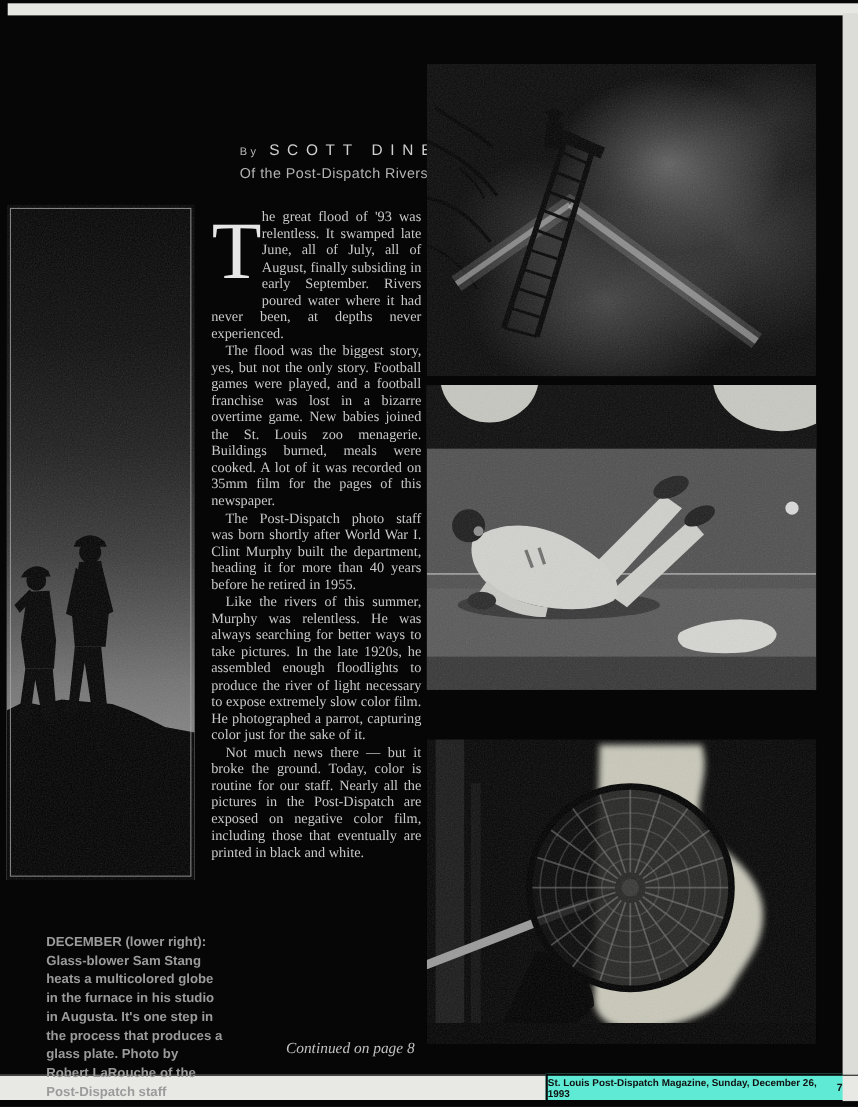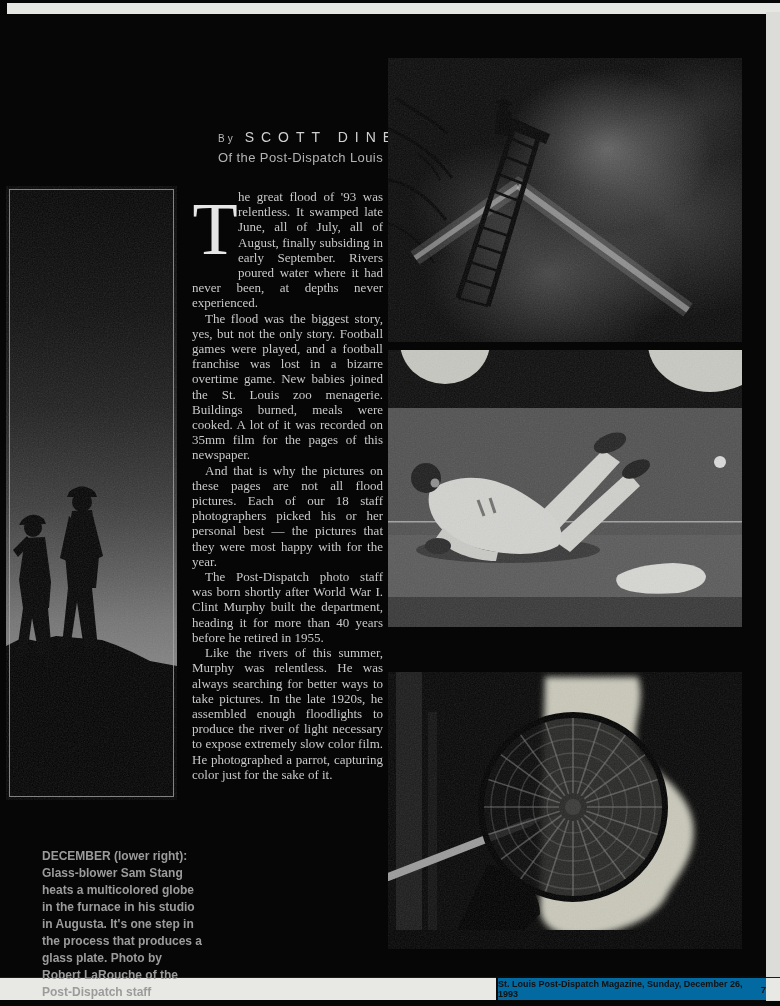--- a/index.html
+++ b/index.html
@@ -2,21 +2,21 @@
 <html><head>
 <meta charset="utf-8">
 <style>
   html,body{margin:0;padding:0;background:#1a1a1a;}
   .page{position:relative;width:780px;height:1006px;background:#060606;overflow:hidden;
         font-family:"Liberation Sans",sans-serif;}
   
   .strip-top{position:absolute;left:7px;top:3px;right:0;height:11px;background:#e6e6e2;}
   .strip-right{position:absolute;right:0;top:12px;width:14px;bottom:5px;background:#dcdcd8;}
   .strip-bottom{position:absolute;left:0;right:0;bottom:6px;height:22px;background:#e8e8e4;border-top:1px solid #1c1c1c;}
-  .footer-box{position:absolute;right:14px;bottom:6px;width:268px;height:22px;background:#0369a1;
+  .footer-box{position:absolute;right:14px;bottom:6px;width:268px;height:22px;background:#5eead4;
         border-top:2px solid #0a0a0a;border-left:2px solid #0a0a0a;display:flex;align-items:center;
         justify-content:center;gap:12px;font-size:9px;font-weight:bold;color:#111;}
   .footer-box .pnum{font-size:9.5px;}
   
   .title{position:absolute;left:8px;top:84px;font-size:35px;font-weight:bold;letter-spacing:2px;
         color:#3f3f3f;text-shadow:0 0 2px #2c2c2c;}
   .byline{position:absolute;left:218px;top:128px;color:#c6c6c6;}
   .byline .by{font-size:10px;letter-spacing:3px;color:#b7b7b7;margin-right:9px;}
   .byline .name{font-size:14px;letter-spacing:7px;color:#d0d0d0;}
   .byline .org{margin-top:4px;font-size:13px;letter-spacing:.4px;color:#b3b3b3;}
@@ -54,21 +54,21 @@
 <body>
 
 <div class="page">
 
   <div class="strip-top"></div>
   <div class="strip-right"></div>
   <div class="strip-bottom"></div>
 
   <div class="byline">
     <div><span class="by">By</span><span class="name">SCOTT DINE</span></div>
-    <div class="org">Of the Post-Dispatch Louis</div>
+    <div class="org">Of the Post-Dispatch Rivers</div>
   </div>
 
   <div class="photo photo-left">
     <svg viewBox="0 0 171 614" width="171" height="614">
       <path d="M0,460 L16,452 L30,455 L50,450 L72,452 L96,454 L110,459 L126,466 L144,475 L171,480 L171,614 L0,614 Z" fill="#020202"></path>
       <g fill="#040404">
         <path d="M63,306 Q76,295 89,306 L91,311 L61,311 Z"></path>
         <circle cx="76" cy="316" r="10"></circle>
         <path d="M66,325 L86,324 L93,370 L90,402 L62,402 L59,368 Z"></path>
         <path d="M63,330 L54,372 L61,375 L69,336 Z"></path>
@@ -85,24 +85,25 @@
       <rect width="171" height="614" filter="url(#grainF)" opacity="0.16"></rect>
     </svg>
     <div class="inner-frame"></div>
   </div>
 
   <div class="caption">DECEMBER (lower right): Glass-blower Sam Stang heats a multicolored globe in the furnace in his studio in Augusta. It's one step in the process that produces a glass plate. Photo by Robert LaRouche of the Post-Dispatch staff</div>
 
   <div class="article">
       <p><span class="dropcap">T</span>he great flood of '93 was relentless. It swamped late June, all of July, all of August, finally subsiding in early September. Rivers poured water where it had never been, at depths never experienced.</p>
       <p>The flood was the biggest story, yes, but not the only story. Football games were played, and a football franchise was lost in a bizarre overtime game. New babies joined the St. Louis zoo menagerie. Buildings burned, meals were cooked. A lot of it was recorded on 35mm film for the pages of this newspaper.</p>
-      <p>And that is why the pictures on these pages are not all flood pictures.  Each of our 18 staff photographers picked his or her personal best — the pictures that they were most happy with for the year.</p>
       <p>The Post-Dispatch photo staff was born shortly after World War I. Clint Murphy built the department, heading it for more than 40 years before he retired in 1955.</p>
       <p>Like the rivers of this summer, Murphy was relentless. He was always searching for better ways to take pictures. In the late 1920s, he assembled enough floodlights to produce the river of light necessary to expose extremely slow color film. He photographed a parrot, capturing color just for the sake of it.</p>
+      <p>Not much news there — but it broke the ground. Today, color is routine for our staff. Nearly all the pictures in the Post-Dispatch are exposed on negative color film, including those that eventually are printed in black and white.</p>
     </div>
+  <div class="continued">Continued on page 8</div>
 
   <div class="photo photo-fire">
     <svg viewBox="0 0 354 284" width="354" height="284">
       <g stroke="#030303" stroke-width="3" fill="none" opacity="0.9">
         <path d="M0,70 C30,85 46,96 64,120"></path>
         <path d="M0,122 C26,127 42,142 58,162"></path>
         <path d="M8,40 C30,56 44,61 60,76"></path>
         <path d="M30,95 C40,104 48,112 52,122" stroke-width="2"></path>
         <path d="M0,165 C20,172 34,186 46,205" stroke-width="2"></path>
       </g>

